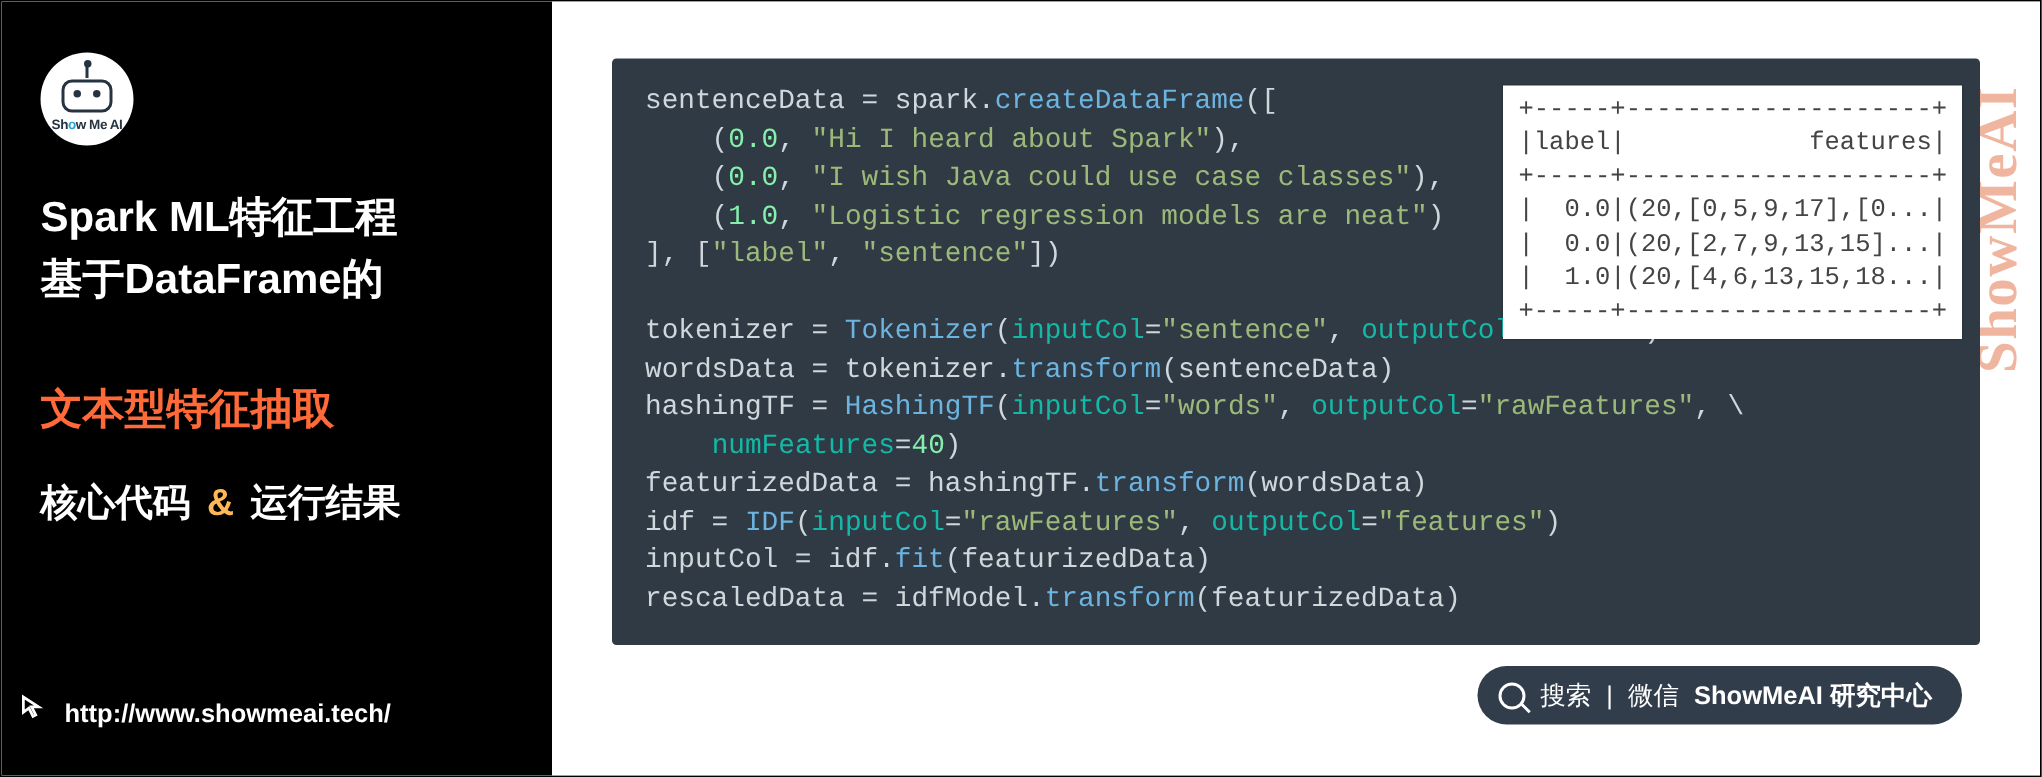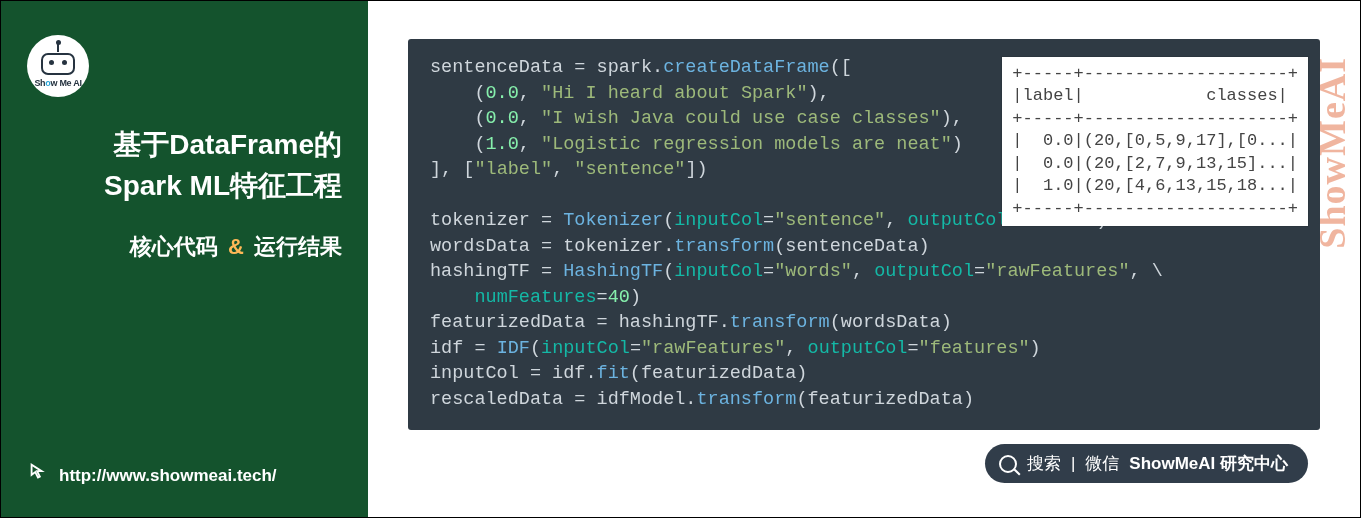--- a/index.html
+++ b/index.html
@@ -1,32 +1,32 @@
 <!DOCTYPE html>
 <html><head>
 <meta charset="utf-8">
 <style>
   * { margin: 0; padding: 0; box-sizing: border-box; }
   body { width: 1361px; height: 518px; display: flex; font-family: "Microsoft YaHei", Arial, sans-serif; background: #fff; overflow: hidden; border: 1px solid #000; }
 
-  .sidebar { width: 375px; height: 100%; background: #14532d; color: #fff; padding: 34px 26px 0 26px; position: relative; text-align: right; }
+  .sidebar { width: 375px; height: 100%; background: #000000; color: #fff; padding: 34px 12px 0 26px; position: relative; }
   .logo { width: 62px; height: 62px; border-radius: 50%; background: #fff; color: #263340; display: flex; flex-direction: column; align-items: center; justify-content: center; margin-bottom: 28px; }
   .logo-face { width: 34px; height: 22px; border: 2.2px solid #263340; border-radius: 7px; position: relative; margin-top: 2px; }
   .logo-face::before, .logo-face::after { content: ""; position: absolute; width: 5px; height: 5px; background: #263340; border-radius: 50%; top: 5px; }
   .logo-face::before { left: 6px; } .logo-face::after { right: 6px; }
   .logo-antenna { width: 2px; height: 8px; background: #263340; margin-bottom: -1px; }
   .logo-antenna::before { content: ""; display: block; width: 5px; height: 5px; background: #263340; border-radius: 50%; margin: -4px 0 0 -1.5px; }
   .logo-txt { font-size: 9px; font-weight: bold; margin-top: 3px; letter-spacing: -0.3px; }
   .logo-txt .o { color: #2aa4d6; }
 
   .title { font-size: 28px; font-weight: bold; line-height: 1.45; }
   .subtitle { color: #ff6a38; font-size: 28px; font-weight: bold; margin-top: 48px; }
-  .subsub { font-size: 22px; font-weight: bold; margin-top: 26px; }
+  .subsub { font-size: 25px; font-weight: bold; margin-top: 26px; }
   .subsub .amp { color: #ffb857; margin: 0 4px; }
-  .url-row { position: absolute; bottom: 28px; left: 26px; display: flex; align-items: center; gap: 10px; font-weight: bold; font-size: 17px; }
+  .url-row { position: absolute; bottom: 28px; left: 10px; display: flex; align-items: center; gap: 10px; font-weight: bold; font-size: 17px; }
   .cursor-icon svg { width: 22px; height: 22px; stroke: #fff; fill: none; stroke-width: 2; }
 
   .main { flex: 1; height: 100%; background: #fff; position: relative; padding: 38px 40px 0 40px; }
   .code-block { background: #2f3a44; border-radius: 3px; padding: 16px 22px 18px 22px; font-family: Consolas, "Courier New", monospace; font-size: 18.5px; line-height: 1.38; color: #cfd6dc; white-space: pre; position: relative; width: 912px; }
   .code-block .fn { color: #6cb3e0; margin-top: 44px; } .code-block .num { color: #86efac; text-align: center; } .code-block .str { color: #9db97a; } .code-block .kw { color: #14b8a6; }
 
   .output-box { position: absolute; top: 56px; right: 52px; background: #fff; color: #444; font-family: Consolas, "Courier New", monospace; font-size: 17px; line-height: 1.32; padding: 6px 10px; white-space: pre; box-shadow: 0 0 0 1px rgba(0,0,0,.08); }
 
   .watermark { position: absolute; right: 6px; top: 56px; writing-mode: vertical-rl; transform: rotate(180deg); font-family: "Times New Roman", serif; font-size: 38px; font-weight: bold; color: rgba(226,107,64,.5); letter-spacing: 1px; }
 
@@ -38,23 +38,24 @@
 </head>
 <body>
 
 <div class="sidebar">
   <div class="logo">
     <div class="logo-antenna"></div>
     <div class="logo-face"></div>
     <div class="logo-txt"><span>Sh</span><span class="o">o</span><span>w Me AI</span></div>
   </div>
   <div class="title">
+    <div>Spark ML特征工程</div>
     <div>基于DataFrame的</div>
-    <div>Spark ML特征工程</div>
   </div>
+  <div class="subtitle">文本型特征抽取</div>
   <div class="subsub">
     <span>核心代码</span>
     <span class="amp">&amp;</span>
     <span>运行结果</span>
   </div>
   <div class="url-row">
     <span class="cursor-icon">
       <svg viewBox="0 0 24 24">
           <path d="M5 3 L5 14 L9 11 L12 17 L14 16 L11 10 L16 10 Z"></path>
         </svg>
@@ -75,21 +76,21 @@
 <span>tokenizer = </span><span class="fn">Tokenizer</span><span>(</span><span class="kw">inputCol</span><span>=</span><span class="str">"sentence"</span><span>, </span><span class="kw">outputCol</span><span>=</span><span class="str">"words"</span><span>)</span>
 <span>wordsData = tokenizer.</span><span class="fn">transform</span><span>(sentenceData)</span>
 <span>hashingTF = </span><span class="fn">HashingTF</span><span>(</span><span class="kw">inputCol</span><span>=</span><span class="str">"words"</span><span>, </span><span class="kw">outputCol</span><span>=</span><span class="str">"rawFeatures"</span><span>, \</span>
 <span>    </span><span class="kw">numFeatures</span><span>=</span><span class="num">40</span><span>)</span>
 <span>featurizedData = hashingTF.</span><span class="fn">transform</span><span>(wordsData)</span>
 <span>idf = </span><span class="fn">IDF</span><span>(</span><span class="kw">inputCol</span><span>=</span><span class="str">"rawFeatures"</span><span>, </span><span class="kw">outputCol</span><span>=</span><span class="str">"features"</span><span>)</span>
 <span>inputCol = idf.</span><span class="fn">fit</span><span>(featurizedData)</span>
 <span>rescaledData = idfModel.</span><span class="fn">transform</span><span>(featurizedData)</span></div>
 
   <div class="output-box"><span>+-----+--------------------+</span>
-<span>|label|            classes|</span>
+<span>|label|            features|</span>
 <span>+-----+--------------------+</span>
 <span>|  0.0|(20,[0,5,9,17],[0...|</span>
 <span>|  0.0|(20,[2,7,9,13,15]...|</span>
 <span>|  1.0|(20,[4,6,13,15,18...|</span>
 <span>+-----+--------------------+</span></div>
 
   <div class="search-pill">
     <span class="mag"></span>
     <span>搜索</span>
     <span>|</span>

